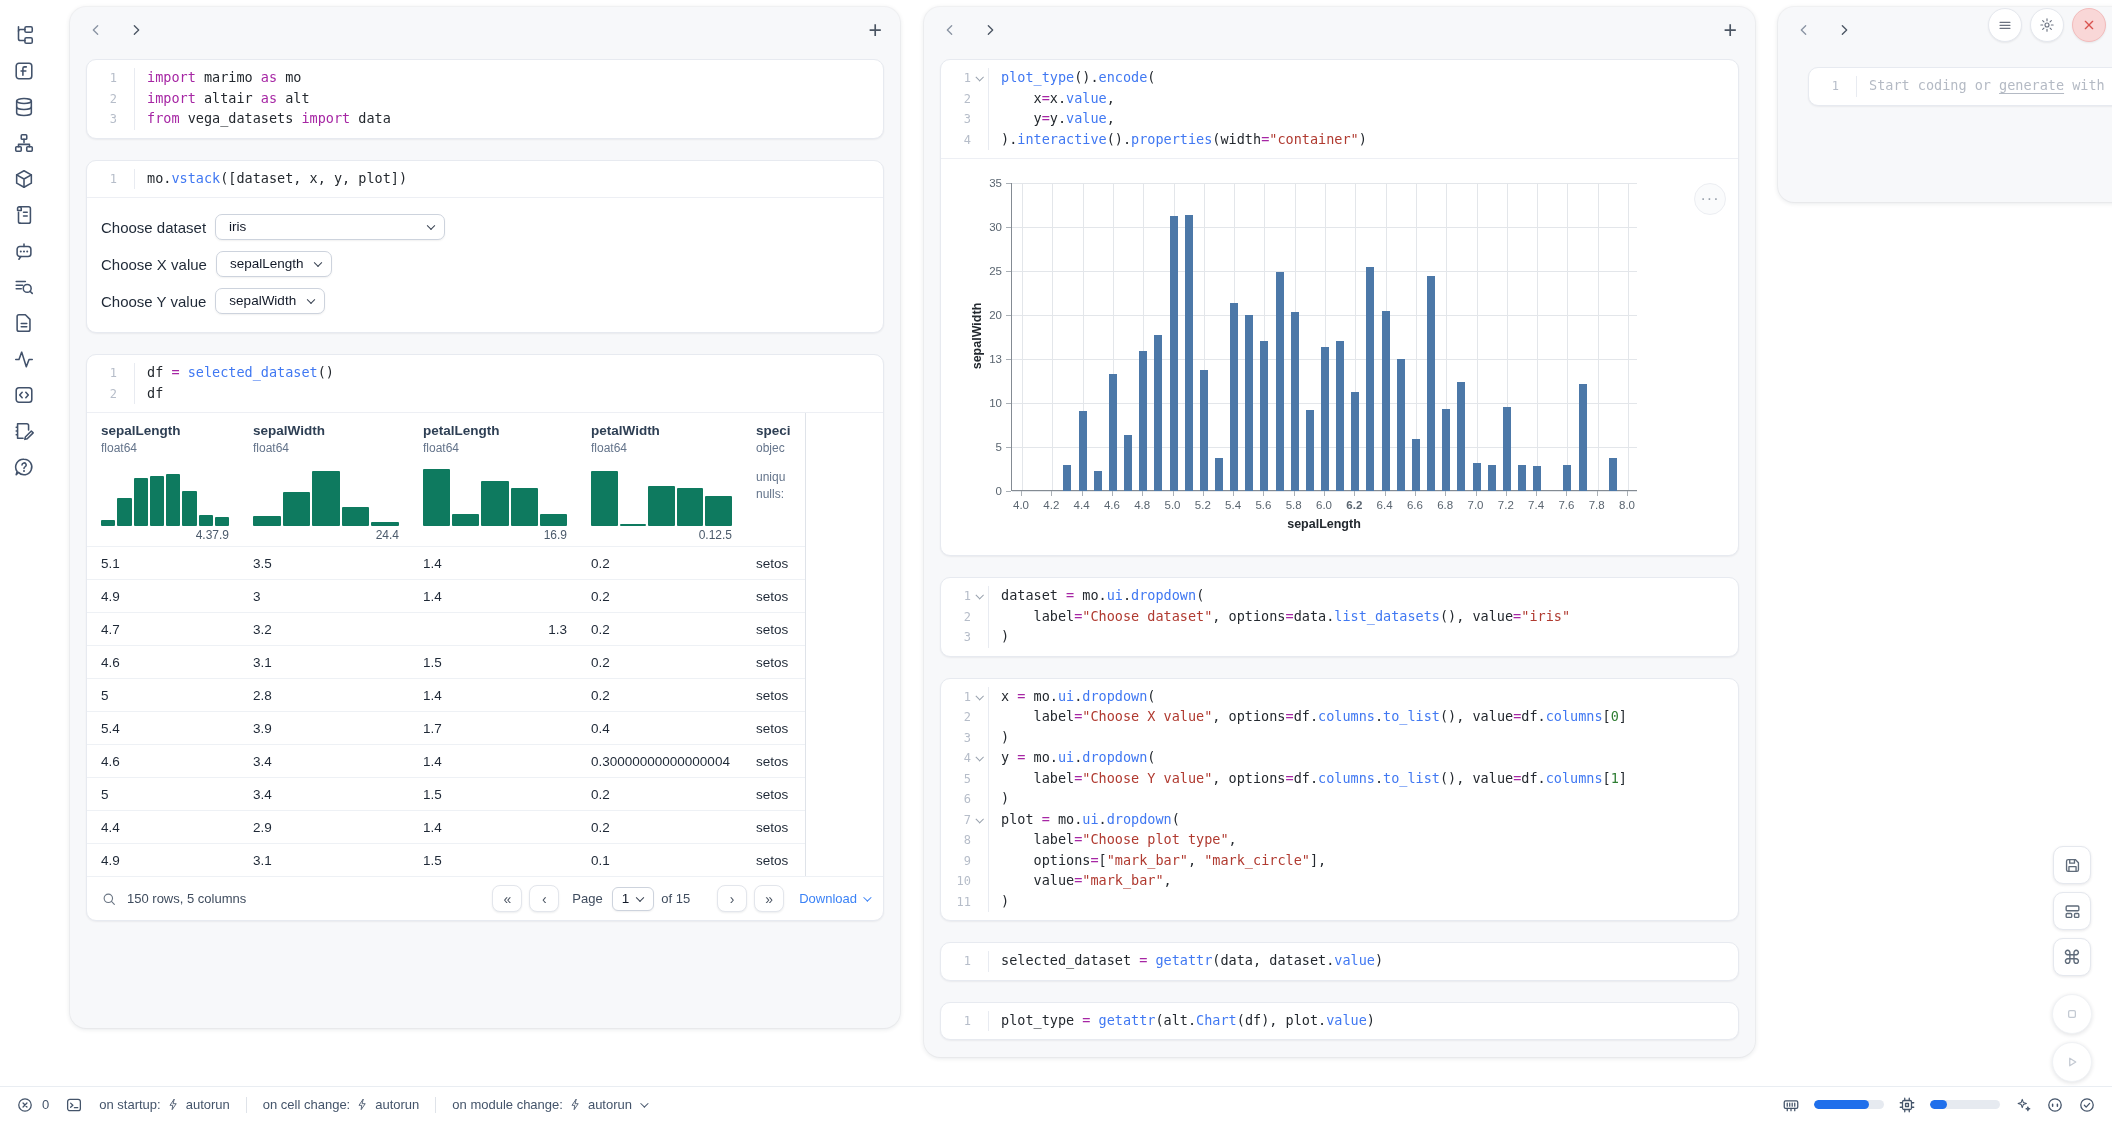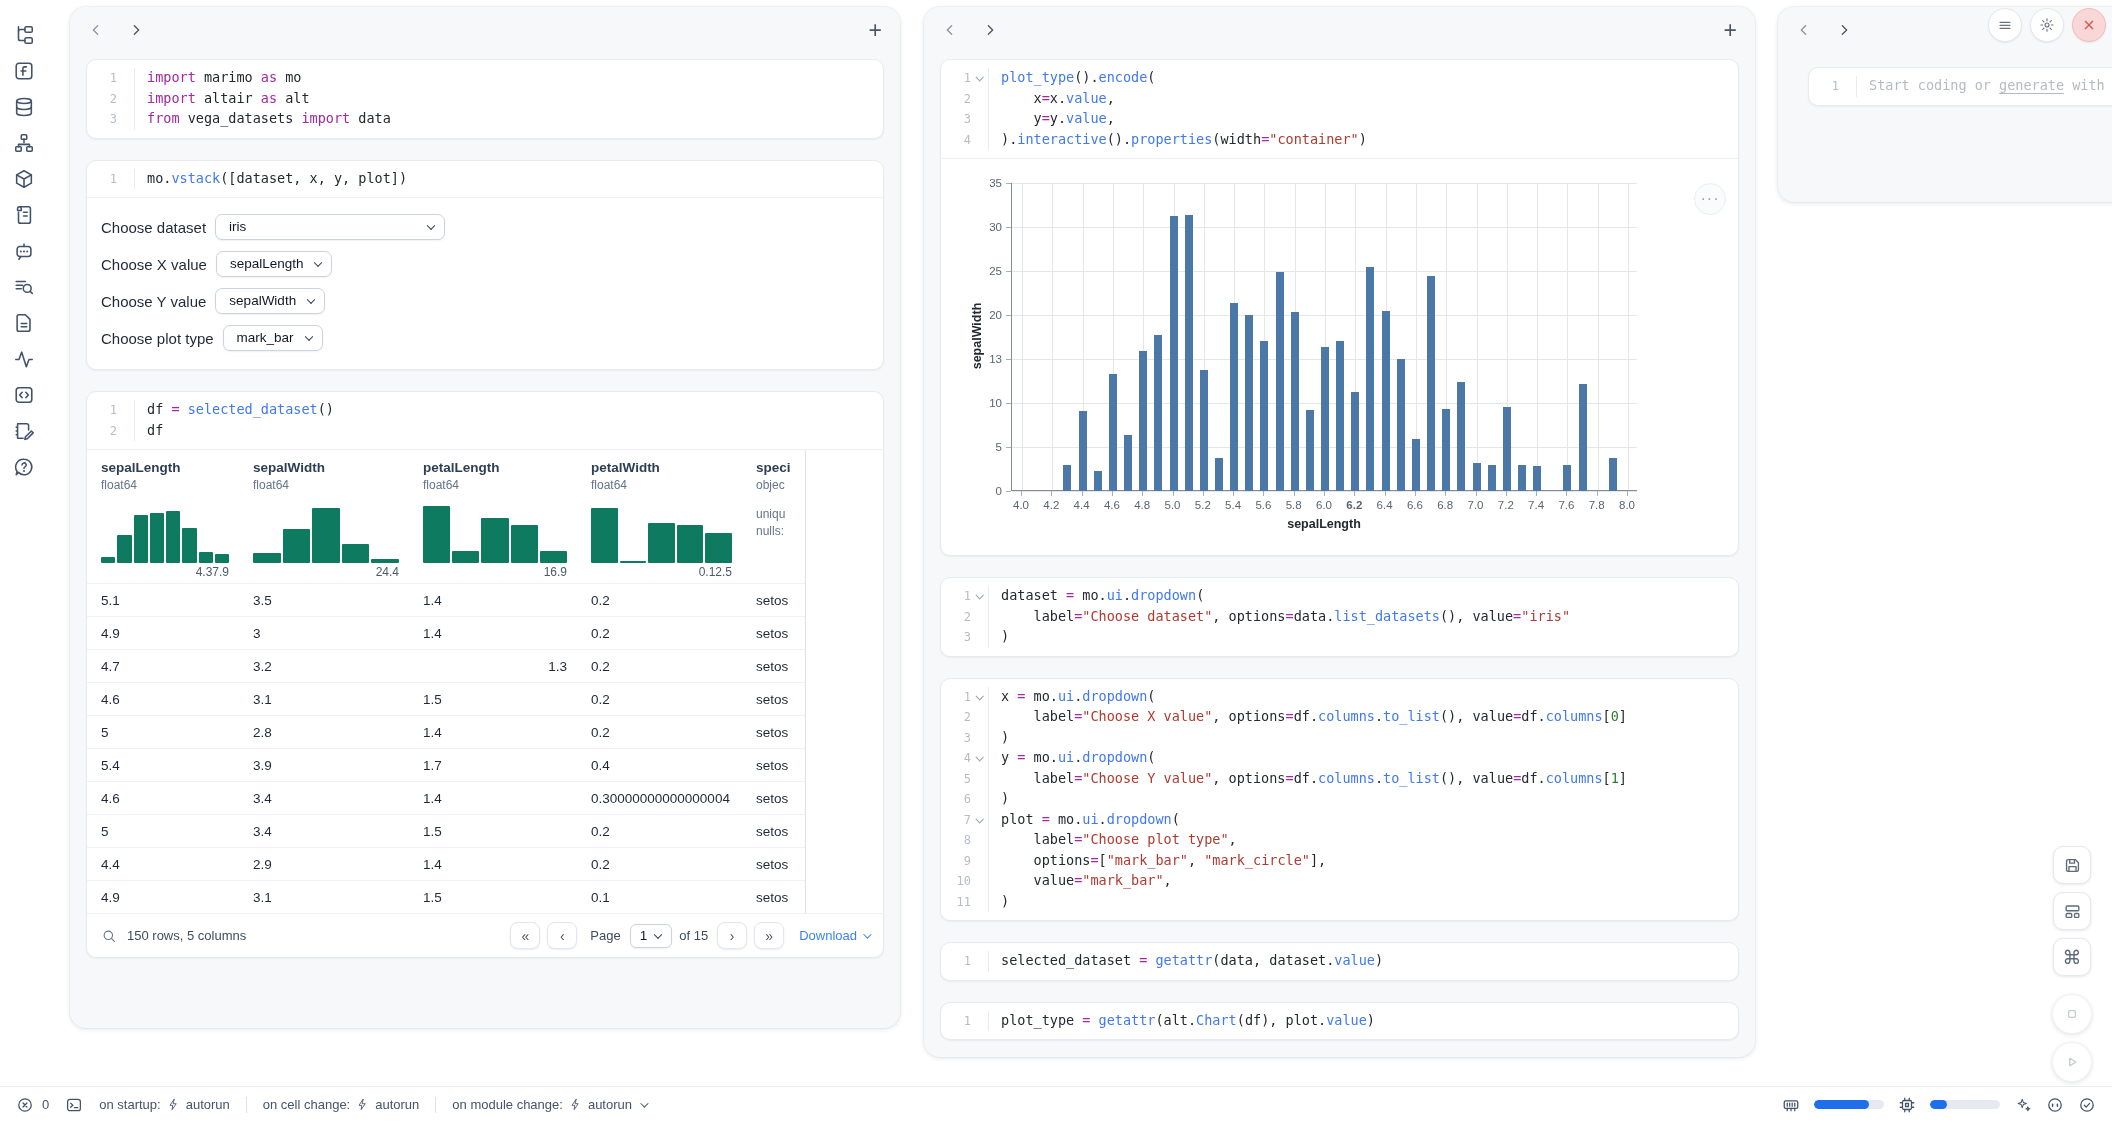--- a/index.html
+++ b/index.html
@@ -78,21 +78,21 @@
   .tfooter { display:flex; align-items:center; border-top:1px solid #eef1f5; padding:8px 14px; gap:10px;
              font-size:13px; color:#3f4c5e; }
   .tf-left { display:flex; align-items:center; gap:10px; }
   .tf-left .icon16 { width:16px; height:16px; color:#6b7684; }
   .tf-right { margin-left:auto; display:flex; align-items:center; gap:7px; }
   .pg-btn { width:30px; height:27px; border:1px solid #e3e6ec; border-radius:8px; background:#fff;
             box-shadow:0 1px 2px rgba(16,24,40,.08); color:#4b5563; font-size:14px;
             display:flex; align-items:center; justify-content:center; cursor:pointer; }
   .pg-lab { margin:0 2px 0 6px; }
   .pg-select { padding:3px 24px 4px 9px; border-radius:6px; }
-  .of-lab { margin-right:2px; }
+  .of-lab { margin-right:20px; }
   .download { color:#3b82f6; display:flex; gap:6px; align-items:center; margin-left:8px; cursor:pointer; }
   .download .chv { display:inline-block; width:6px; height:6px; border-right:1.6px solid #3b82f6;
                    border-bottom:1.6px solid #3b82f6; transform:rotate(45deg) translateY(-2px); }
 
   
   .chart-output { position:relative; }
   .chart { position:relative; width:700px; height:372px; margin:14px 0 10px 22px; }
   .plot { position:absolute; border-left:1px solid #848b93; border-bottom:1px solid #848b93; }
   .gv { position:absolute; top:0; bottom:0; width:1px; background:#e3e6ea; }
   .gh { position:absolute; left:0; right:0; height:1px; background:#e3e6ea; }
@@ -280,24 +280,20 @@
               <span>Choose dataset</span>
               <span class="mselect wide"><span>iris</span><span class="chv"></span></span>
             </div>
             <div class="ctrl-row">
               <span>Choose X value</span>
               <span class="mselect"><span>sepalLength</span><span class="chv"></span></span>
             </div>
             <div class="ctrl-row">
               <span>Choose Y value</span>
               <span class="mselect"><span>sepalWidth</span><span class="chv"></span></span>
-            </div>
-            <div class="ctrl-row">
-              <span>Choose plot type</span>
-              <span class="mselect"><span>mark_bar</span><span class="chv"></span></span>
             </div>
           </div>
       </div>
       <div class="cell">
         <div class="code">
             <div class="cl"><span class="gut"><span class="ln">1</span><span class="fold"></span></span><span class="ct"><span class="tk-p">df </span><span class="tk-o">=</span><span class="tk-p"> </span><span class="tk-f">selected_dataset</span><span class="tk-p">()</span></span></div>
             <div class="cl"><span class="gut"><span class="ln">2</span><span class="fold"></span></span><span class="ct"><span class="tk-p">df</span></span></div>
           </div>
         <div class="out-divider"></div>
         <div class="table-scroll">

